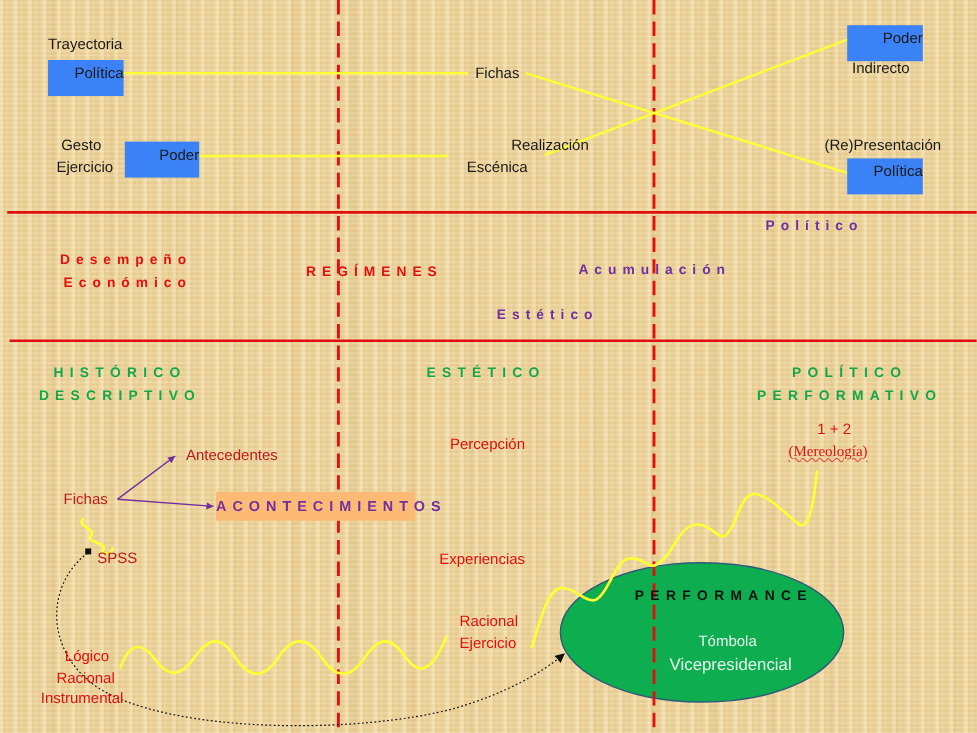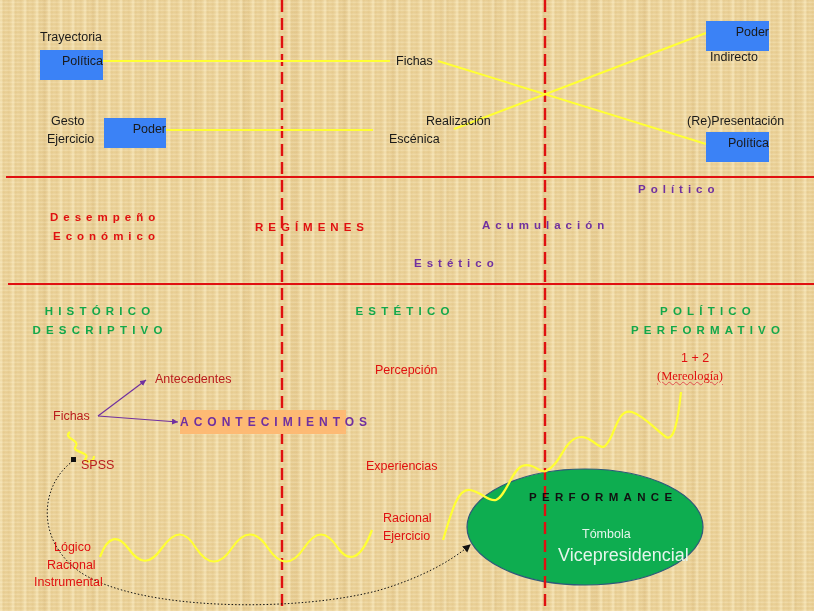--- a/index.html
+++ b/index.html
@@ -108,13 +108,13 @@
 <div class="abs red-txt" style="left:375px;top:361px;">Percepción</div>
 <div class="abs red-txt" style="left:366px;top:457px;">Experiencias</div>
 <div class="abs red-txt" style="left:383px;top:509px;">Racional</div>
 <div class="abs red-txt" style="left:383px;top:527px;">Ejercicio</div>
 
 <div class="abs red-txt" style="left:681px;top:349px;">1 + 2</div>
 <div class="abs red-txt mereo" style="left:657px;top:367px;">(Mereología)</div>
 
 <div class="abs" style="left:505px;top:491px;color:#111;font-weight:bold;font-size:11.5px;letter-spacing:5.3px;margin-left:24px;">PERFORMANCE</div>
 <div class="abs" style="left:582px;top:527px;color:#e6f5ec;font-size:12.5px;">Tómbola</div>
-<div class="abs" style="left:558px;top:545px;color:#e6f5ec;font-size:18px;">Vicepresidencial</div>
+<div class="abs" style="left:558px;top:545px;color:#e6f5ec;font-size:14px;">Vicepresidencial</div>
 
 </body></html>

